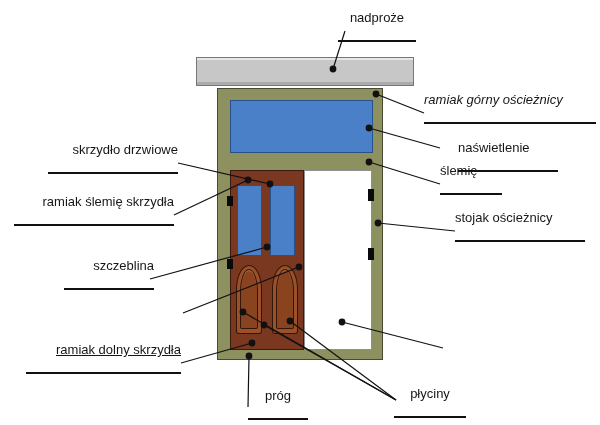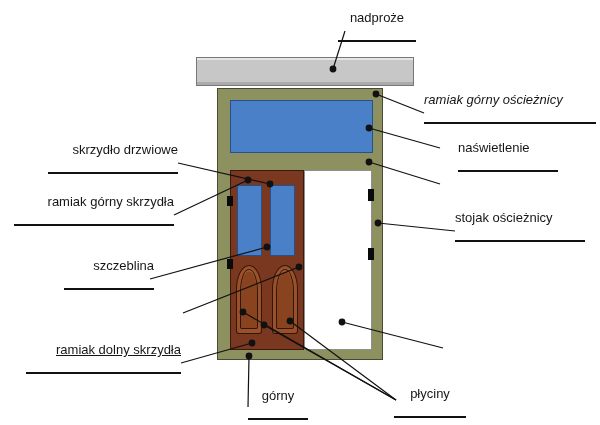--- a/index.html
+++ b/index.html
@@ -168,21 +168,22 @@
       <circle cx="243" cy="312" r="3.4"></circle>
       <circle cx="264" cy="325" r="3.4"></circle>
       <circle cx="290" cy="321" r="3.4"></circle>
       <circle cx="342" cy="322" r="3.4"></circle>
     </g>
   </svg>
 
   <div class="label al-c lb-nadproze">nadproże</div>
   <div class="label al-l lb-ram-g-oscieznicy">ramiak górny ościeżnicy</div>
   <div class="label al-l lb-naswietlenie">naświetlenie</div>
+  <div class="label al-l lb-slemie">ślemię</div>
   <div class="label al-r lb-skrz-drzwiowe">skrzydło drzwiowe</div>
   <div class="label al-l lb-stojak">stojak ościeżnicy</div>
-  <div class="label al-r lb-ram-g-skrzydla">ramiak górny skrzydła</div>
+  <div class="label al-r lb-ram-g-skrzydla">ramiak ślemię skrzydła</div>
   <div class="label al-r lb-szczeblina">szczeblina</div>
   <div class="label al-r lb-ram-d-skrzydla">ramiak dolny skrzydła</div>
-  <div class="label al-c lb-prog">górny</div>
+  <div class="label al-c lb-prog">próg</div>
   <div class="label al-c lb-plyciny">płyciny</div>
 
 </div>
 
 </body></html>

